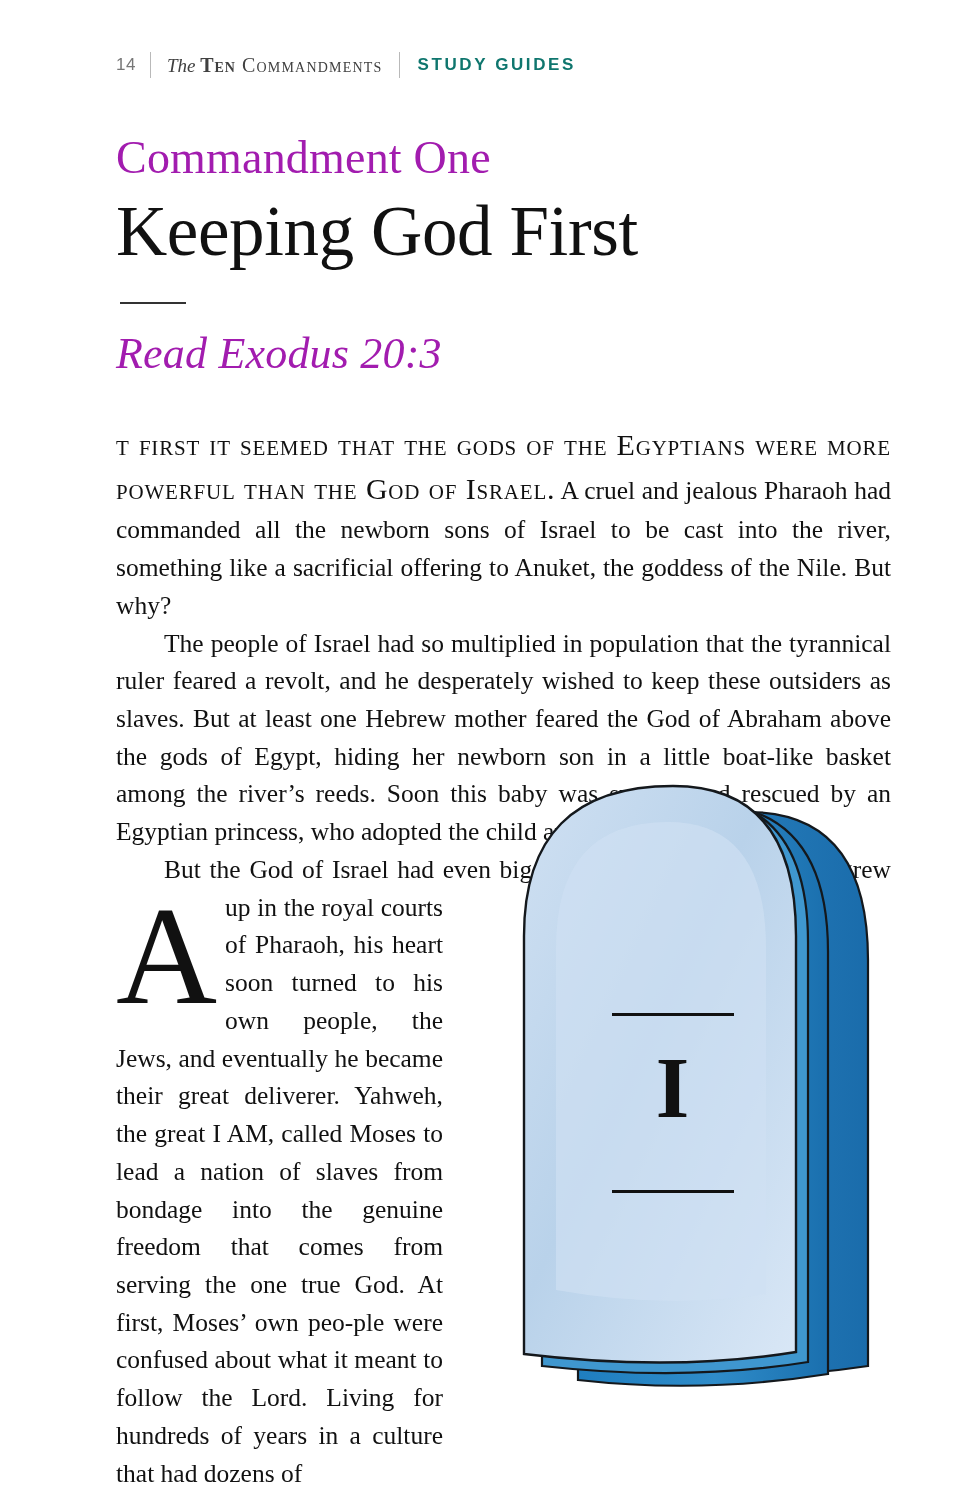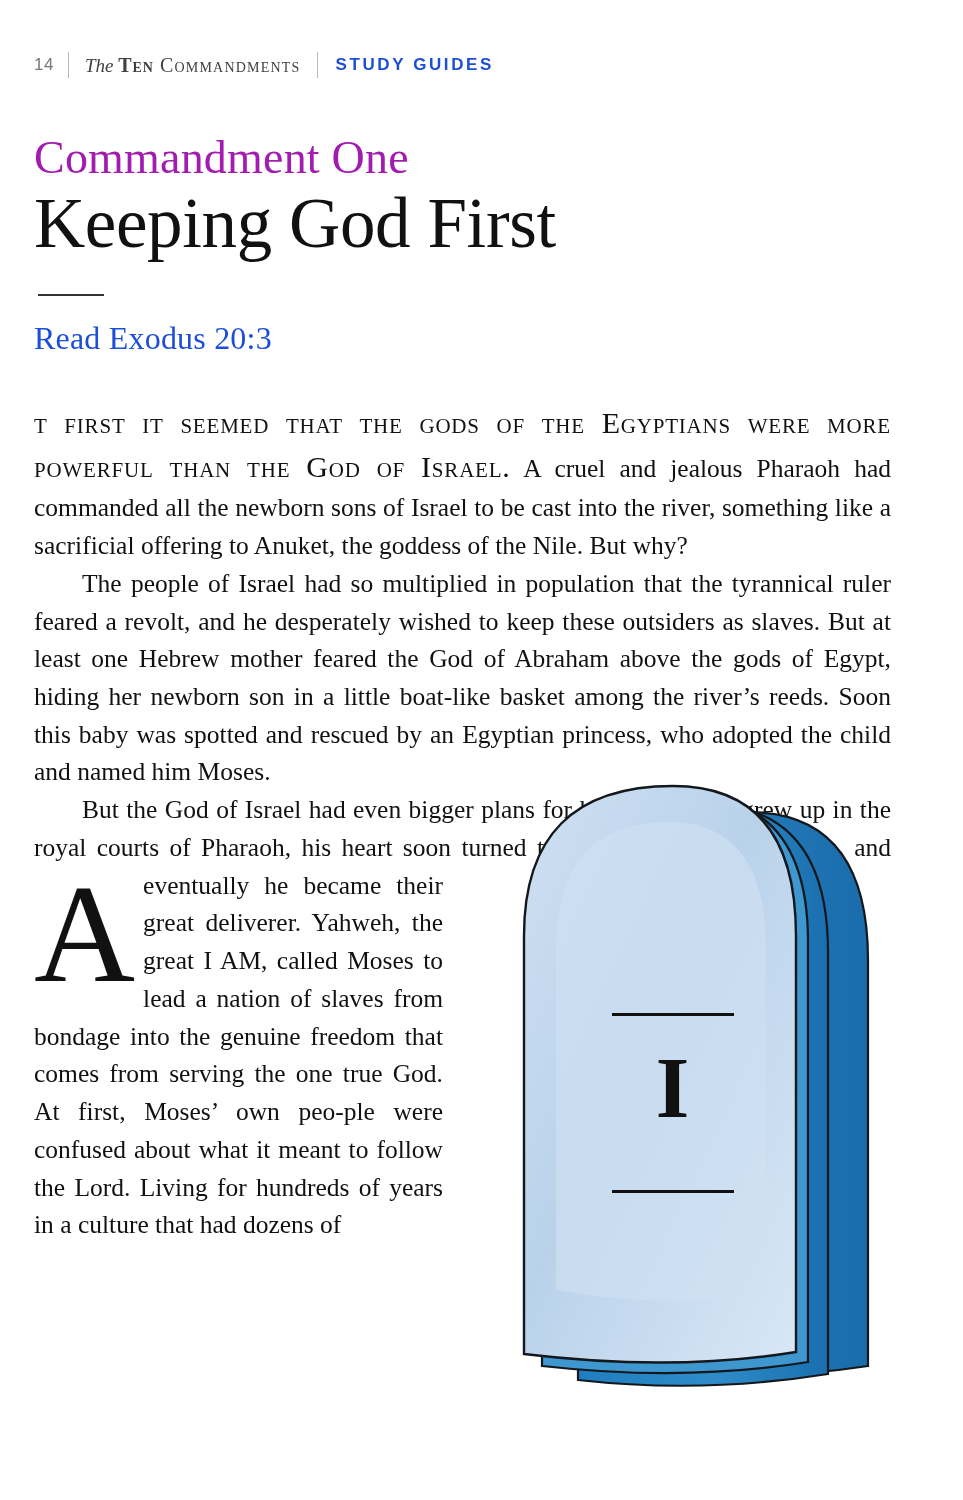--- a/index.html
+++ b/index.html
@@ -13,21 +13,21 @@
     font-family: "Liberation Serif", serif;
     color: #111111;
     overflow: hidden;
   }
 
   .page {
     position: relative;
     width: 963px;
     height: 1500px;
     box-sizing: border-box;
-    padding: 40px 72px 0 34px;
+    padding: 40px 72px 0 116px;
   }
 
   
   .running-head {
     display: flex;
     align-items: center;
     height: 34px;
     margin-top: 8px;
     margin-left: 0px;
   }
@@ -63,50 +63,51 @@
   .rh-book .sc-reg {
     font-variant: small-caps;
     letter-spacing: 1.2px;
   }
   .rh-section {
     padding-left: 18px;
     font-family: "Liberation Sans", sans-serif;
     font-size: 17px;
     font-weight: bold;
     letter-spacing: 2.6px;
-    color: #1d4ed8;
+    color: #0f766e;
     white-space: nowrap;
   }
 
   
   .title-block {
     margin-top: 52px;
   }
   .chapter-eyebrow {
     font-size: 46px;
     color: #a21caf;
     line-height: 1.05;
     letter-spacing: 0.2px;
   }
   .chapter-title {
     font-size: 71px;
     color: #111111;
     line-height: 1.06;
-    margin-top: 4px;
+    margin-top: 12px;
     letter-spacing: -0.4px;
   }
   .short-rule {
     width: 66px;
     height: 2px;
     background: #333333;
     margin: 32px 0 24px 4px;
   }
   .read-ref {
-    font-size: 32px;
-    color: #1d4ed8;
+    font-size: 44px;
+    font-style: italic;
+    color: #a21caf;
     letter-spacing: 0.2px;
   }
 
   
   .body {
     margin-top: 44px;
     font-size: 25.5px;
     line-height: 1.48;
     text-align: justify;
     position: relative;

